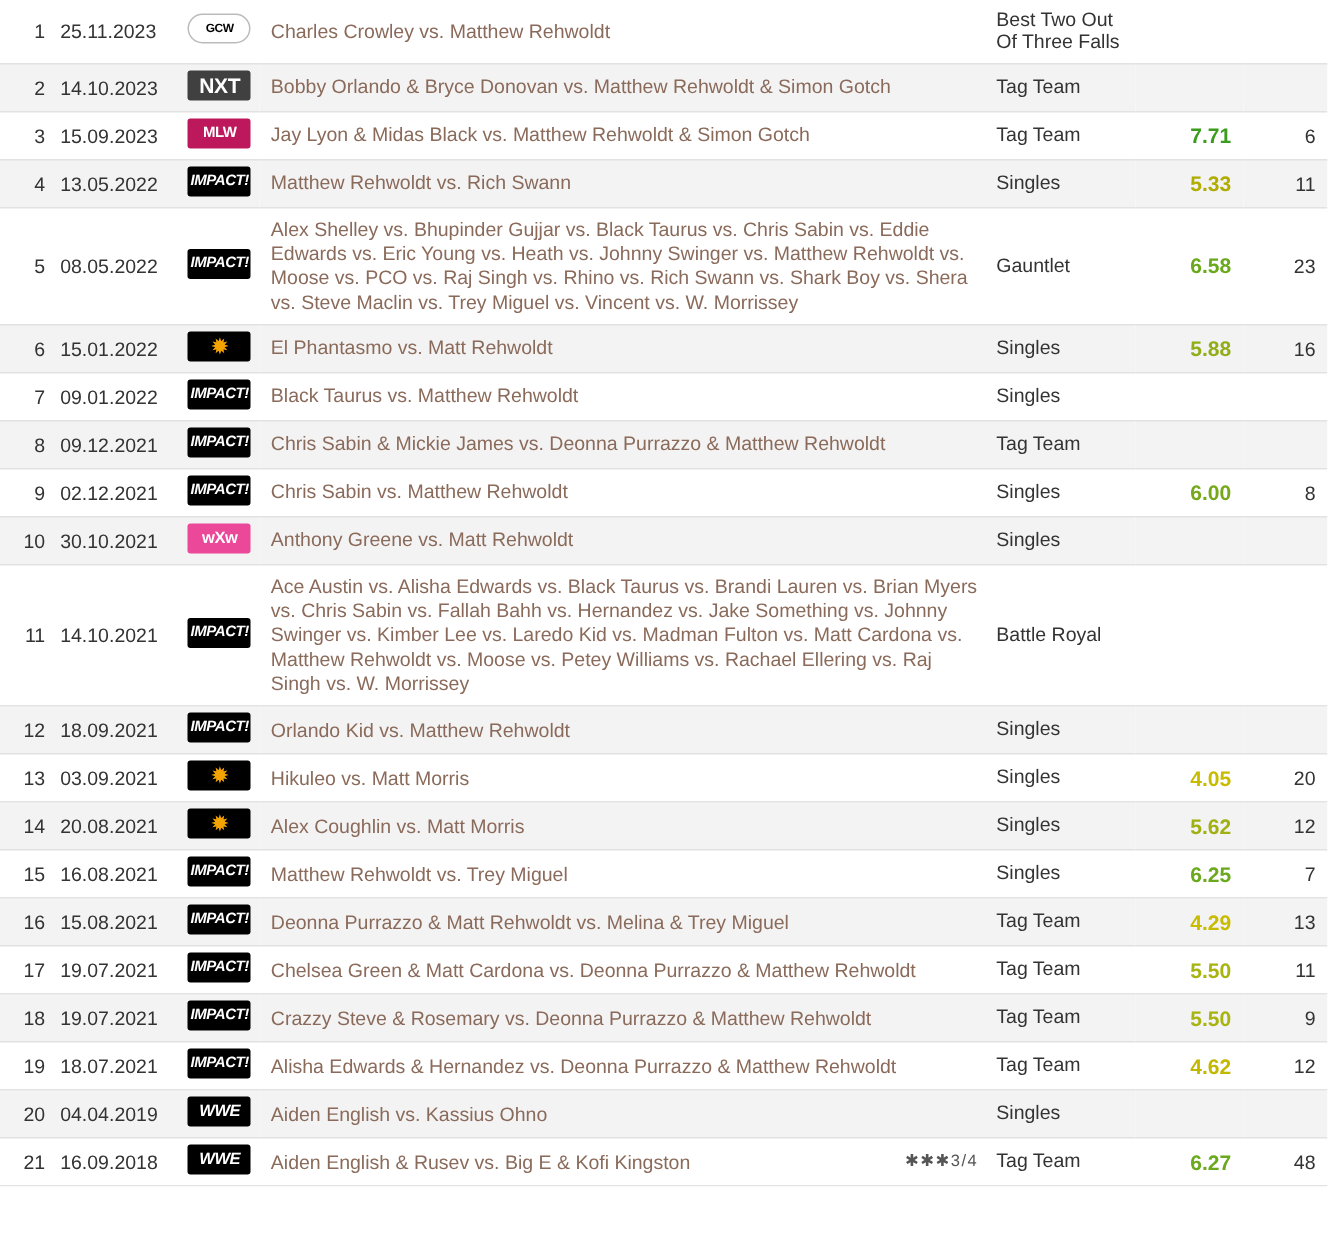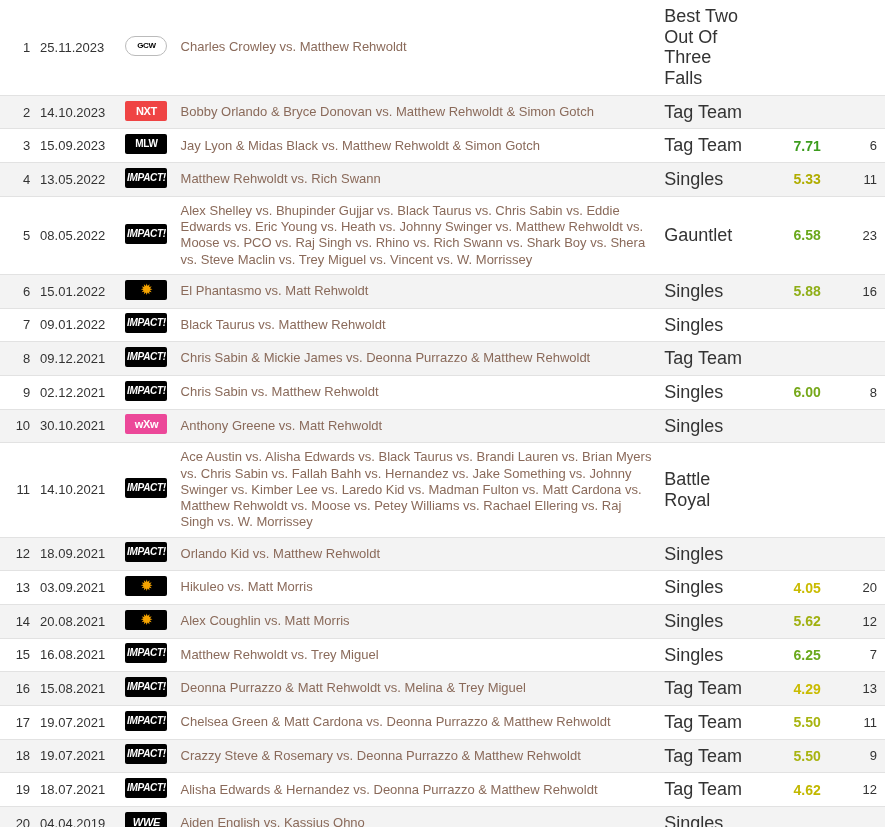--- a/index.html
+++ b/index.html
@@ -51,21 +51,21 @@
     padding: 4px 2px;
   }
   td.col-match {
     width: 470px;
     padding-left: 8px;
     padding-right: 8px;
   }
   td.col-type {
     width: 88px;
     color: #333;
-    font-size: 18px;
+    font-size: 13px;
     line-height: 1.15;
   }
   td.col-rating {
     width: 60px;
     text-align: right;
     padding-right: 8px;
     font-weight: bold;
     font-size: 14px;
   }
   td.col-votes {
@@ -102,40 +102,40 @@
     border-radius: 2px;
     font-family: "Liberation Sans", sans-serif;
   }
   .logo-impact {
     background: #000;
     color: #fff;
     font-style: italic;
     font-size: 10px;
   }
   .logo-nxt {
-    background: #ef4444;
-    color: #fff;
-    font-size: 11px;
+    background: #404040;
+    color: #fff;
+    font-size: 14px;
     font-weight: bold;
   }
   .logo-wwe {
     background: #000;
     color: #fff;
     font-size: 11px;
     font-weight: bold;
     font-style: italic;
   }
   .logo-njpwstrong {
     background: #000;
     color: #f5a300;
     font-size: 13px;
     line-height: 20px;
   }
   .logo-mlw {
-    background: #000000;
+    background: #be185d;
     color: #fff;
     font-size: 10px;
     font-weight: bold;
   }
   .logo-wxw {
     background: #ec4899;
     color: #fff;
     font-size: 11px;
     font-weight: bold;
   }

